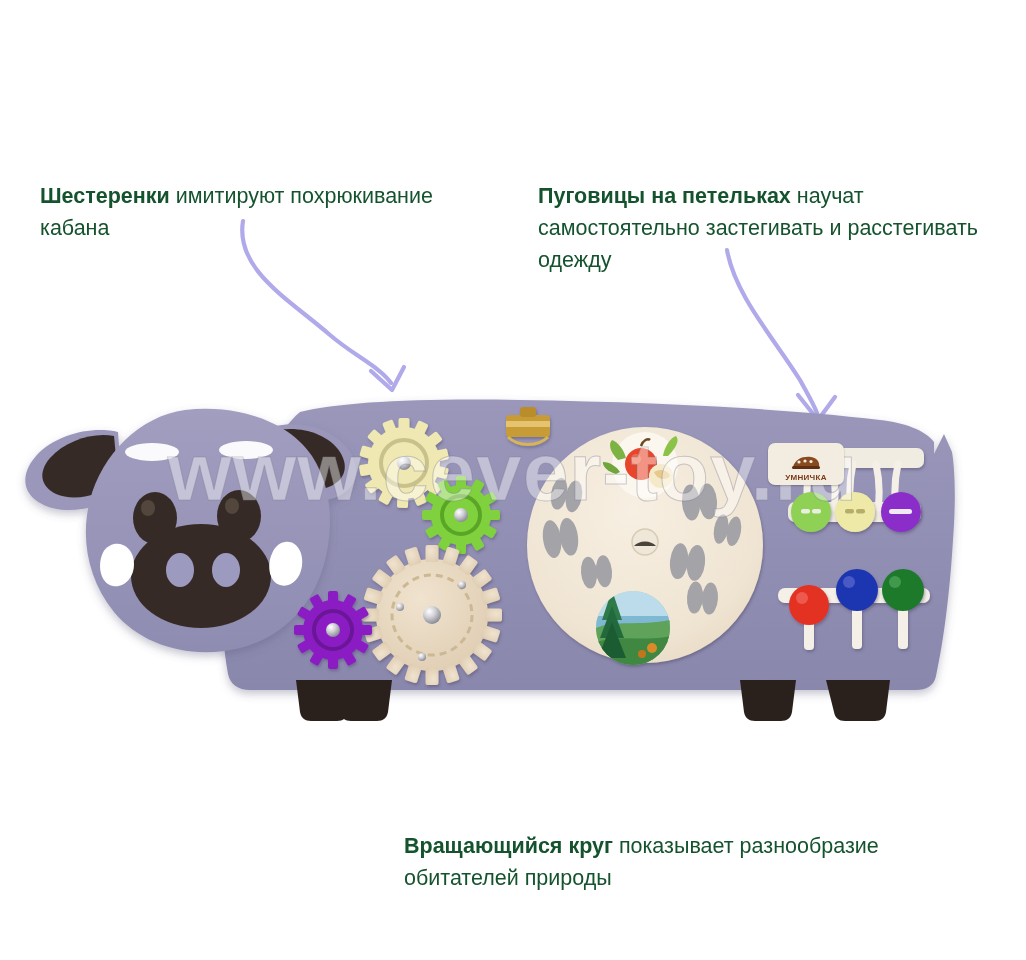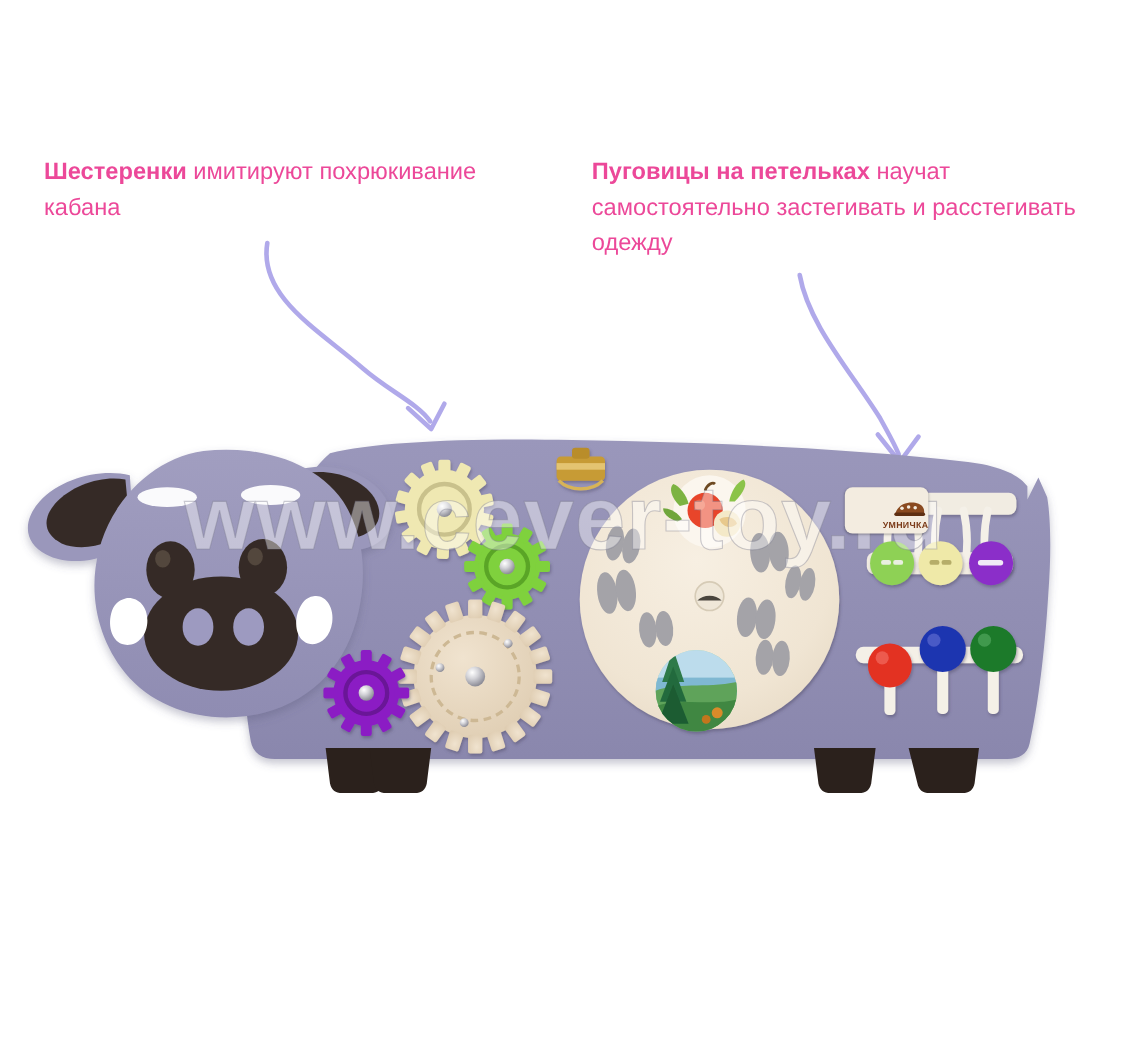--- a/index.html
+++ b/index.html
@@ -25,24 +25,25 @@
     font-size: 44px;
     font-weight: 700;
     letter-spacing: 0.5px;
     color: #4a43d8;
     font-family: "Liberation Sans", sans-serif;
   }
 
   
   .annotation {
     position: absolute;
-    color: #ec4899;
+    color: #14532d;
     font-size: 21.5px;
     line-height: 32px;
     font-family: "Liberation Sans", sans-serif;
+    margin-top: 40px;
   }
   .annotation .strong { font-weight: 700; }
   #note-gears   { left: 40px;  top: 140px; width: 400px; }
   #note-buttons { left: 538px; top: 140px; width: 470px; }
   #note-circle  { left: 404px; top: 790px; width: 560px; }
 
   
   .arrow-svg { position: absolute; overflow: visible; }
   #arrow-gears-svg   { left: 195px; top: 215px; }
   #arrow-buttons-svg { left: 695px; top: 245px; }
@@ -82,21 +83,21 @@
   
   #logo-badge {
     position: absolute;
     left: 768px; top: 443px;
     width: 76px; height: 42px;
     background: #f3ece0;
     border-radius: 7px;
     box-shadow: 0 1px 2px rgba(0,0,0,0.25);
     display: flex;
     flex-direction: column;
-    align-items: flex-end;
+    align-items: center;
     justify-content: flex-end;
     padding-bottom: 3px;
     overflow: hidden;
   }
   #logo-badge .logo-mark {
     width: 34px; height: 17px;
     margin-bottom: 1px;
   }
   #logo-badge .logo-text {
     font-size: 8px;
@@ -113,20 +114,23 @@
 
 
   <div class="annotation" id="note-gears">
     <span class="strong">Шестеренки</span><span> имитируют похрюкивание кабана</span>
   </div>
 
   <div class="annotation" id="note-buttons">
     <span class="strong">Пуговицы на петельках</span><span> научат самостоятельно застегивать и расстегивать одежду</span>
   </div>
 
+  <div class="annotation" id="note-circle">
+    <span class="strong">Вращающийся круг</span><span> показывает разнообразие обитателей природы</span>
+  </div>
 
   <svg class="arrow-svg" id="arrow-gears-svg" width="230" height="185" viewBox="0 0 230 185">
     <path class="arrow-path" d="M 48 6 C 40 55, 95 85, 135 120 C 158 140, 185 152, 196 168"></path>
     <path class="arrow-path" d="M 176 156 L 197 175 L 209 152"></path>
   </svg>
 
   <svg class="arrow-svg" id="arrow-buttons-svg" width="175" height="180" viewBox="0 0 175 180">
     <path class="arrow-path" d="M 32 5 C 40 50, 78 92, 105 135 C 112 148, 118 158, 122 168"></path>
     <path class="arrow-path" d="M 103 150 L 123 175 L 140 152"></path>
   </svg>

